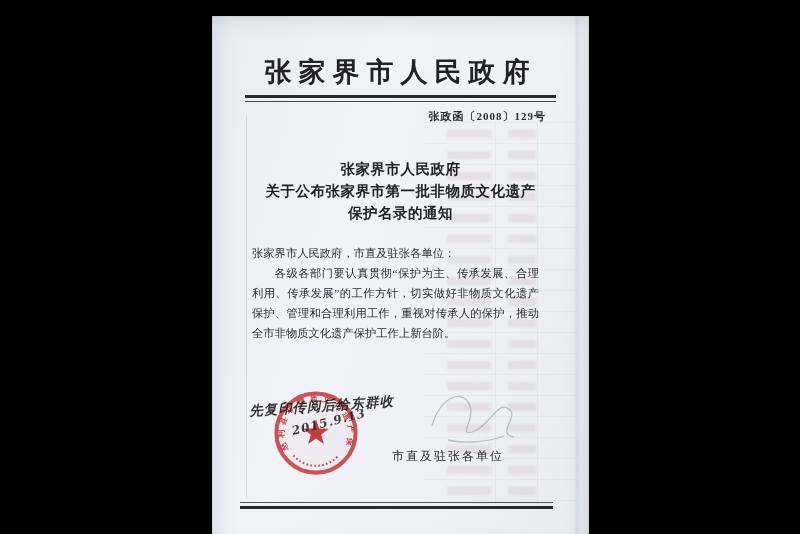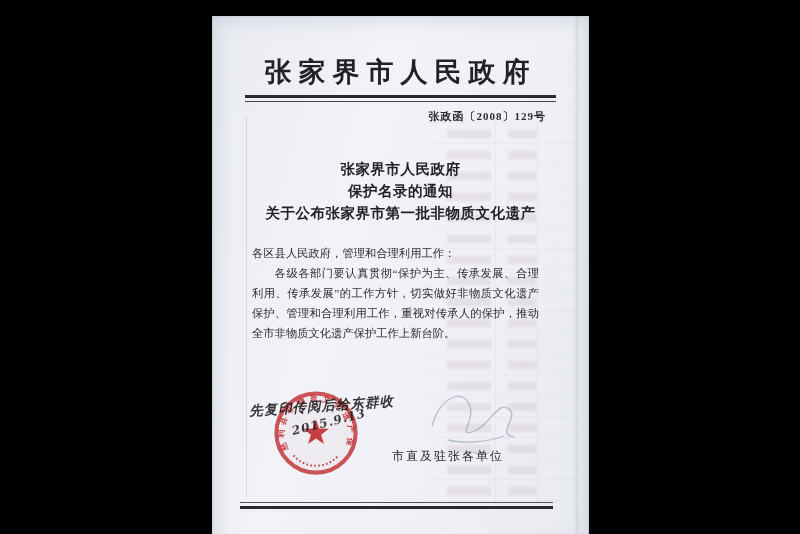--- a/index.html
+++ b/index.html
@@ -96,26 +96,26 @@
     <div class="ghost-col c2"></div>
     <div class="ghost-line-left"></div>
     <div class="fold-line"></div>
 
     <h1 class="org-name">张家界市人民政府</h1>
     <div class="head-rule"></div>
     <div class="doc-number">张政函〔2008〕129号</div>
 
     <div class="doc-title">
       <div>张家界市人民政府</div>
+      <div>关于公布张家界市第一批非物质文化遗产</div>
       <div>保护名录的通知</div>
-      <div>关于公布张家界市第一批非物质文化遗产</div>
     </div>
 
     <div class="body-text">
-      <p class="salutation">各区县人民政府，管理和合理利用工作：</p>
+      <p class="salutation">张家界市人民政府，市直及驻张各单位：</p>
       <p class="indent">各级各部门要认真贯彻“保护为主、传承发展、合理利用、传承发展”的工作方针，切实做好非物质文化遗产保护、管理和合理利用工作，重视对传承人的保护，推动全市非物质文化遗产保护工作上新台阶。</p>
     </div>
 
     <svg class="scribble" width="120" height="80" viewBox="0 0 120 80">
       <g fill="none" stroke="rgba(125,132,150,.48)" stroke-width="1.3" filter="blur(0.6px)">
         <path d="M14,44 C 22,14 46,6 52,24 C 57,38 40,54 54,50 C 72,45 80,16 92,28 C 100,36 78,52 96,55"></path>
         <path d="M30,58 C 45,62 70,60 86,54"></path>
         <path d="M55,70 q 8,4 16,1"></path>
       </g>
     </svg>

